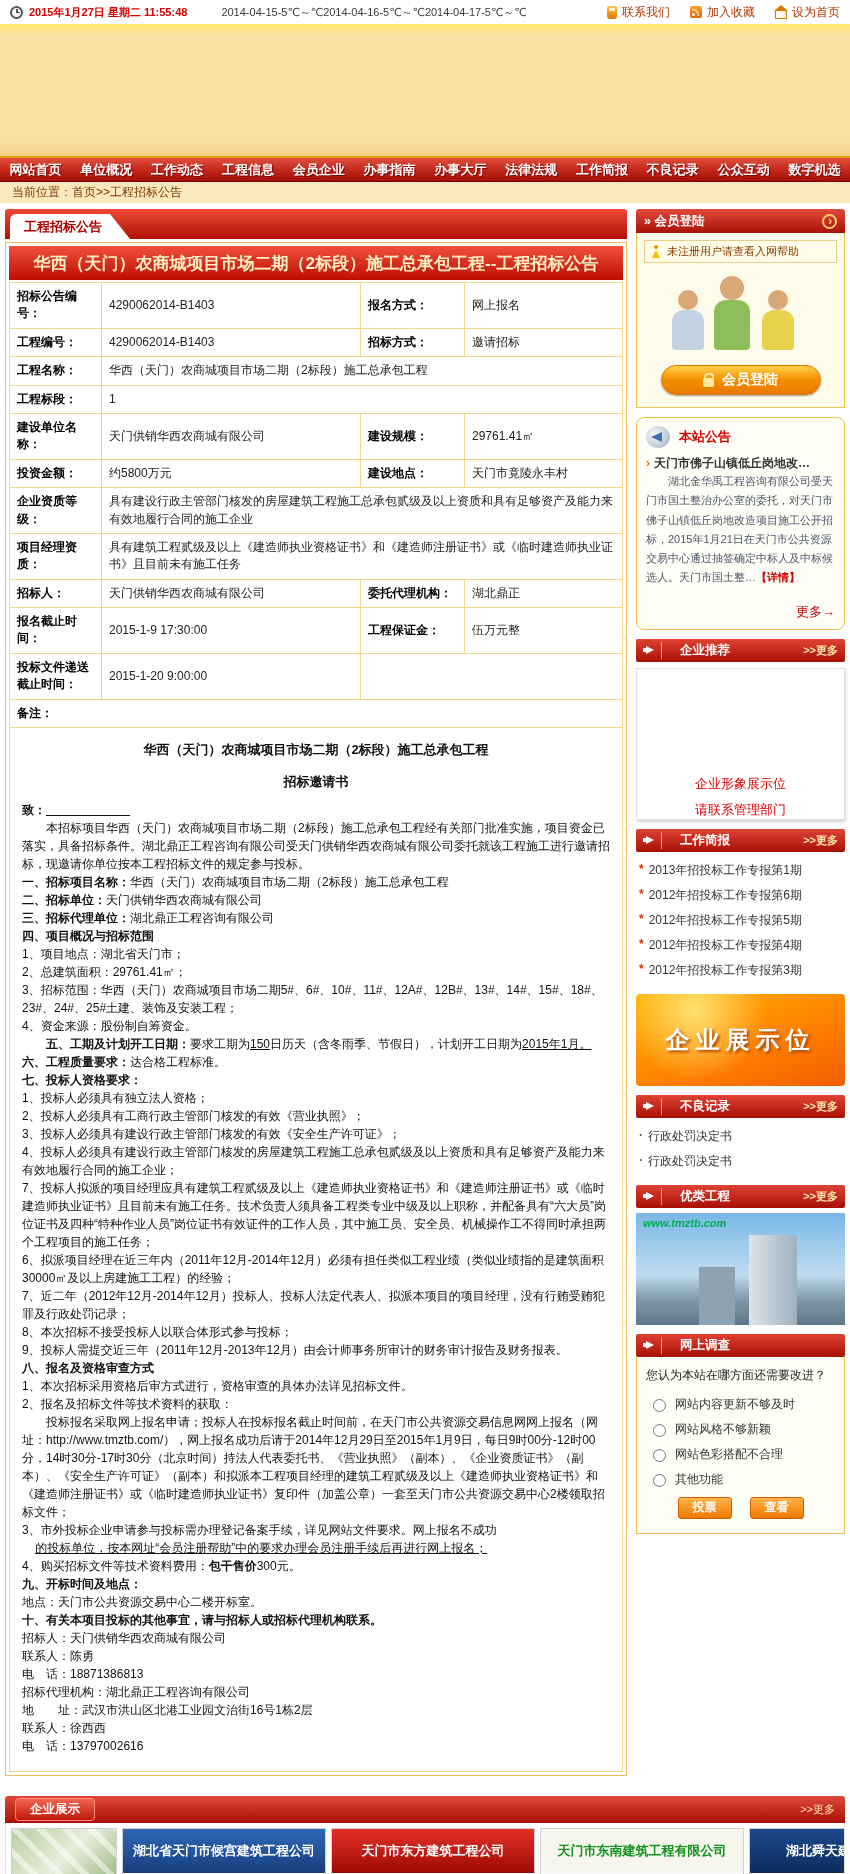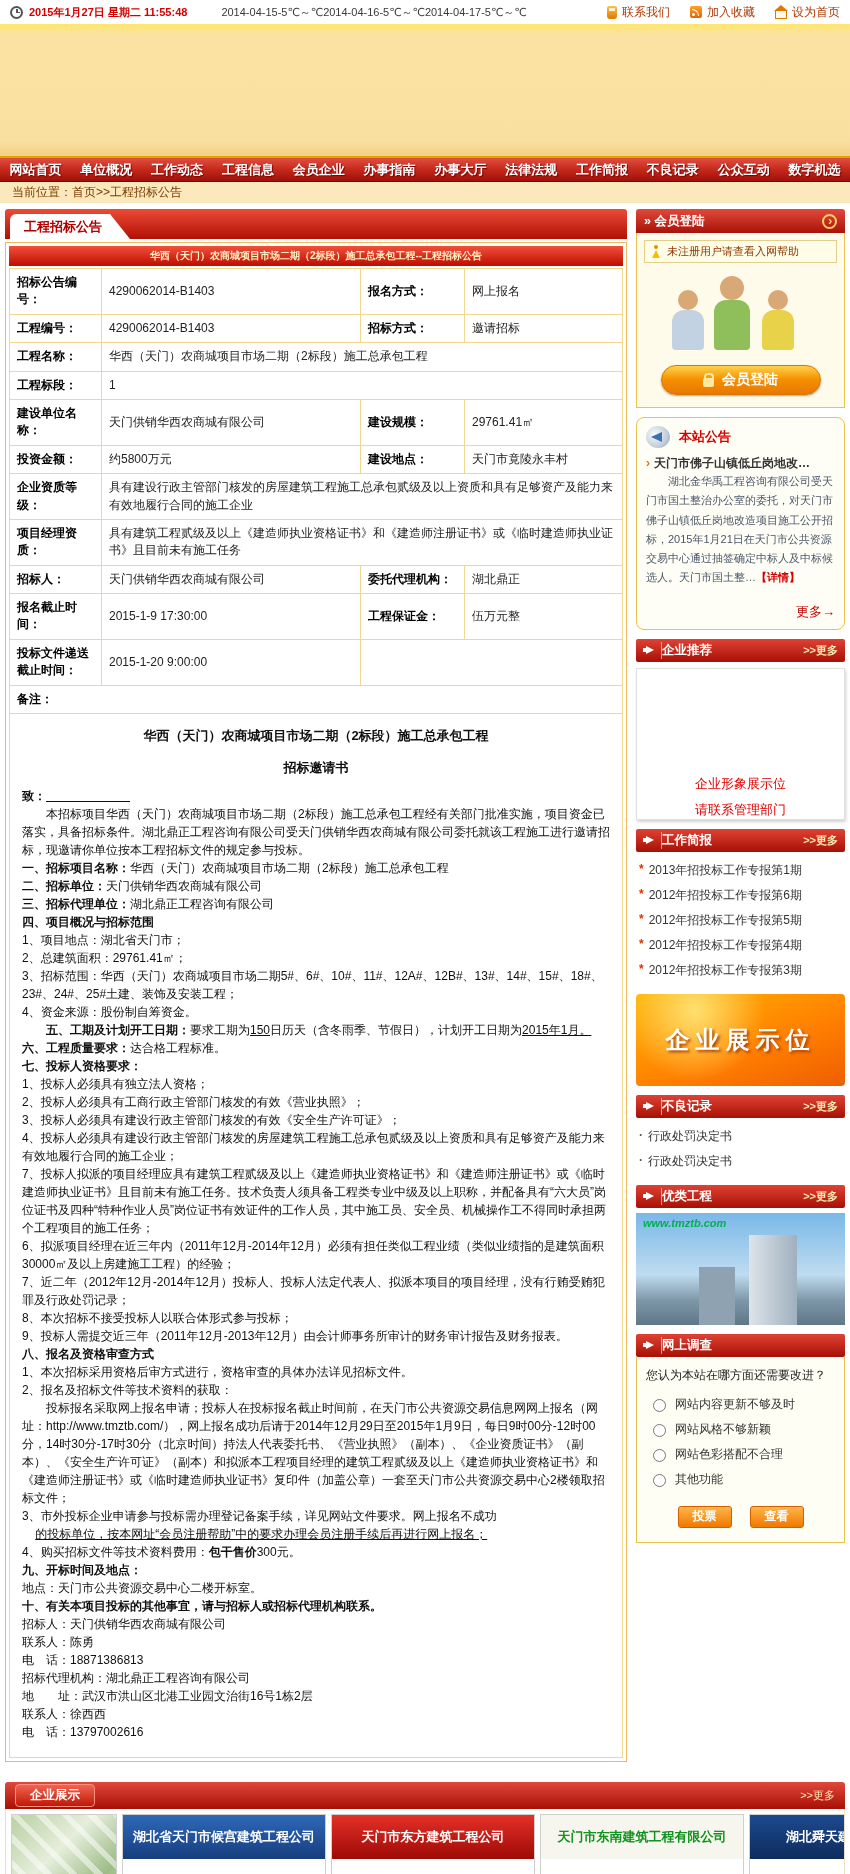--- a/index.html
+++ b/index.html
@@ -32,21 +32,21 @@
 
   
   .main { display:flex; gap:9px; padding:6px 5px 10px; }
   .left-col { width:622px; flex:none; }
   .sidebar { flex:1; display:flex; flex-direction:column; gap:9px; min-width:0; }
 
   
   .tabbar { height:30px; background:linear-gradient(#EE4B37,#B01004); border-radius:3px 3px 0 0; position:relative; margin-bottom:3px; }
   .tab { position:absolute; left:5px; top:5px; height:25px; padding:0 28px 0 14px; background:#fff; color:#B00000; font-weight:bold; font-size:13px; line-height:25px; border-radius:6px 0 0 0; clip-path:polygon(0 0, calc(100% - 20px) 0, 100% 100%, 0 100%); }
   .content-box { border:1px solid #EFB95C; padding:3px; }
-  .doc-header { height:20px; background:linear-gradient(#F1503B,#BD0D00); color:#FFEFC4; font-weight:bold; font-size:10px; display:flex; align-items:center; justify-content:center; text-align:center; }
+  .doc-header { height:34px; background:linear-gradient(#F1503B,#BD0D00); color:#FFEFC4; font-weight:bold; font-size:17px; display:flex; align-items:center; justify-content:center; text-align:center; }
   table.fields { width:100%; border-collapse:collapse; margin-top:2px; }
   .fields td { border:1px solid #F2D88E; font-size:12px; padding:5px 7px; color:#222; line-height:1.45; vertical-align:middle; }
   .fields td.lbl { font-weight:bold; color:#000; }
   .doc { border:1px solid #F2D88E; border-top:none; padding:8px 12px 16px; }
   .doc-line { font-size:12px; line-height:1.5; color:#101010; }
   .doc-line b { font-weight:bold; }
   .doc-line .u { text-decoration:underline; }
   .doc-line.center { text-align:center; font-size:13px; margin-top:4px; }
   .doc-line.t2 { margin:12px 0 10px; }
   .doc-line.ind { text-indent:2em; }
@@ -81,41 +81,41 @@
   .notice-item-title .arr { color:#E07000; margin-right:4px; }
   .notice-body { font-size:11px; color:#4A5668; line-height:1.75; text-indent:2em; }
   .notice-body .detail { color:#D00000; font-weight:bold; }
   .notice-more { text-align:right; font-size:13px; margin-top:15px; }
   .notice-more a { color:#C00000; }
 
   .sb-hd { height:23px; background:linear-gradient(#DE4234,#A81005); display:flex; align-items:center; gap:7px; padding:0 7px; color:#fff; font-weight:bold; font-size:12.5px; border-radius:2px; }
   .horn-icon { position:relative; width:11px; height:10px; flex:none; }
   .horn-icon::before { content:""; position:absolute; right:0; top:1px; border-top:4px solid transparent; border-bottom:4px solid transparent; border-left:8px solid #fff; }
   .horn-icon::after { content:""; position:absolute; left:0; top:3px; width:3px; height:4px; background:#fff; }
-  .sb-hd-title { border-left:1px solid rgba(255,230,180,.65); padding-left:0;text-align:right; }
+  .sb-hd-title { border-left:1px solid rgba(255,230,180,.65); padding-left:18px;text-align:right; }
   .sb-more { margin-left:auto; color:#FFE9B0; font-size:11px; }
 
   .promo-box { border:1px solid #E0E0E0; box-shadow:1px 2px 3px rgba(0,0,0,.18); height:152px; margin-top:6px; background:#fff; display:flex; flex-direction:column; align-items:center; justify-content:flex-end; gap:8px; color:#E00000; font-size:13px; }
   .sb-list { list-style:none; margin:6px 0 2px; padding:0 3px; }
   .sb-list li { font-size:12px; color:#333; padding:4px 0; display:flex; align-items:flex-start; gap:5px; }
   .star-bullet { color:#E03000; font-weight:bold; }
   .dot-bullet { color:#555; font-weight:bold; }
   .sb-list a { color:#333; }
 
   .sb-banner { height:92px; border-radius:4px; background:radial-gradient(circle at 28% 18%,#FFE070,rgba(255,255,255,0) 42%),linear-gradient(160deg,#FFB400,#FF7E00 60%,#EF5E00); display:flex; align-items:center; justify-content:center; color:#fff; font-size:24px; font-weight:bold; letter-spacing:6px; text-shadow:2px 2px 3px #A84000; cursor:pointer; }
 
   .ex-img { margin-top:5px; height:112px; position:relative; overflow:hidden; background:linear-gradient(#79B8E8 0%,#BFDCF0 55%,#7E97A8 78%,#5E7888 100%); }
   .ex-img::before { content:""; position:absolute; left:54%; bottom:0; width:48px; height:90px; background:linear-gradient(90deg,#DDE4EA,#9FB0BE); }
   .ex-img::after { content:""; position:absolute; left:30%; bottom:0; width:36px; height:58px; background:#8EA2B2; }
   .wm { position:absolute; top:4px; left:7px; color:#00B050; font-size:11px; font-weight:bold; font-style:italic; z-index:2; }
 
   .survey-bd { border:1px solid #EBC24F; border-top:none; background:#FFFEF4; padding:10px 9px 14px; }
   .sv-q { font-size:12px; color:#222; margin-bottom:8px; }
   .sv-opt { display:flex; align-items:center; gap:6px; font-size:12px; color:#333; padding:4px 2px; cursor:pointer; }
-  .sv-btns { display:flex; justify-content:center; gap:18px; margin-top:14px; }
+  .sv-btns { display:flex; justify-content:center; gap:18px; margin-top:5px; }
   .sv-btns button { width:54px; height:22px; background:linear-gradient(#FFB54A,#F07800); border:1px solid #D06000; border-radius:3px; color:#fff; font-weight:bold; font-size:12px; cursor:pointer; font-family:inherit; }
 
   
   .bshow { margin:10px 5px 0; }
   .bshow-hd { height:27px; background:linear-gradient(#E0483A,#A81005); display:flex; align-items:center; padding:0 10px; border-radius:3px 3px 0 0; }
   .bshow-tab { background:linear-gradient(#F26450,#C01808); border:1px solid #FF9080; color:#fff; font-weight:bold; font-size:12.5px; padding:2px 14px; border-radius:4px; }
   .bshow-bd { border:1px solid #E8DFC4; border-top:none; background:#fff; padding:5px; display:flex; gap:5px; overflow:hidden; height:142px; }
   .bn { flex:none; width:204px; display:flex; flex-direction:column; border:1px solid #CFCFCF; cursor:pointer; }
   .bn-band { height:44px; display:flex; align-items:center; justify-content:center; font-weight:bold; font-size:13px; text-align:center; padding:0 5px; }
   .bn-photo { flex:1; position:relative; overflow:hidden; }

